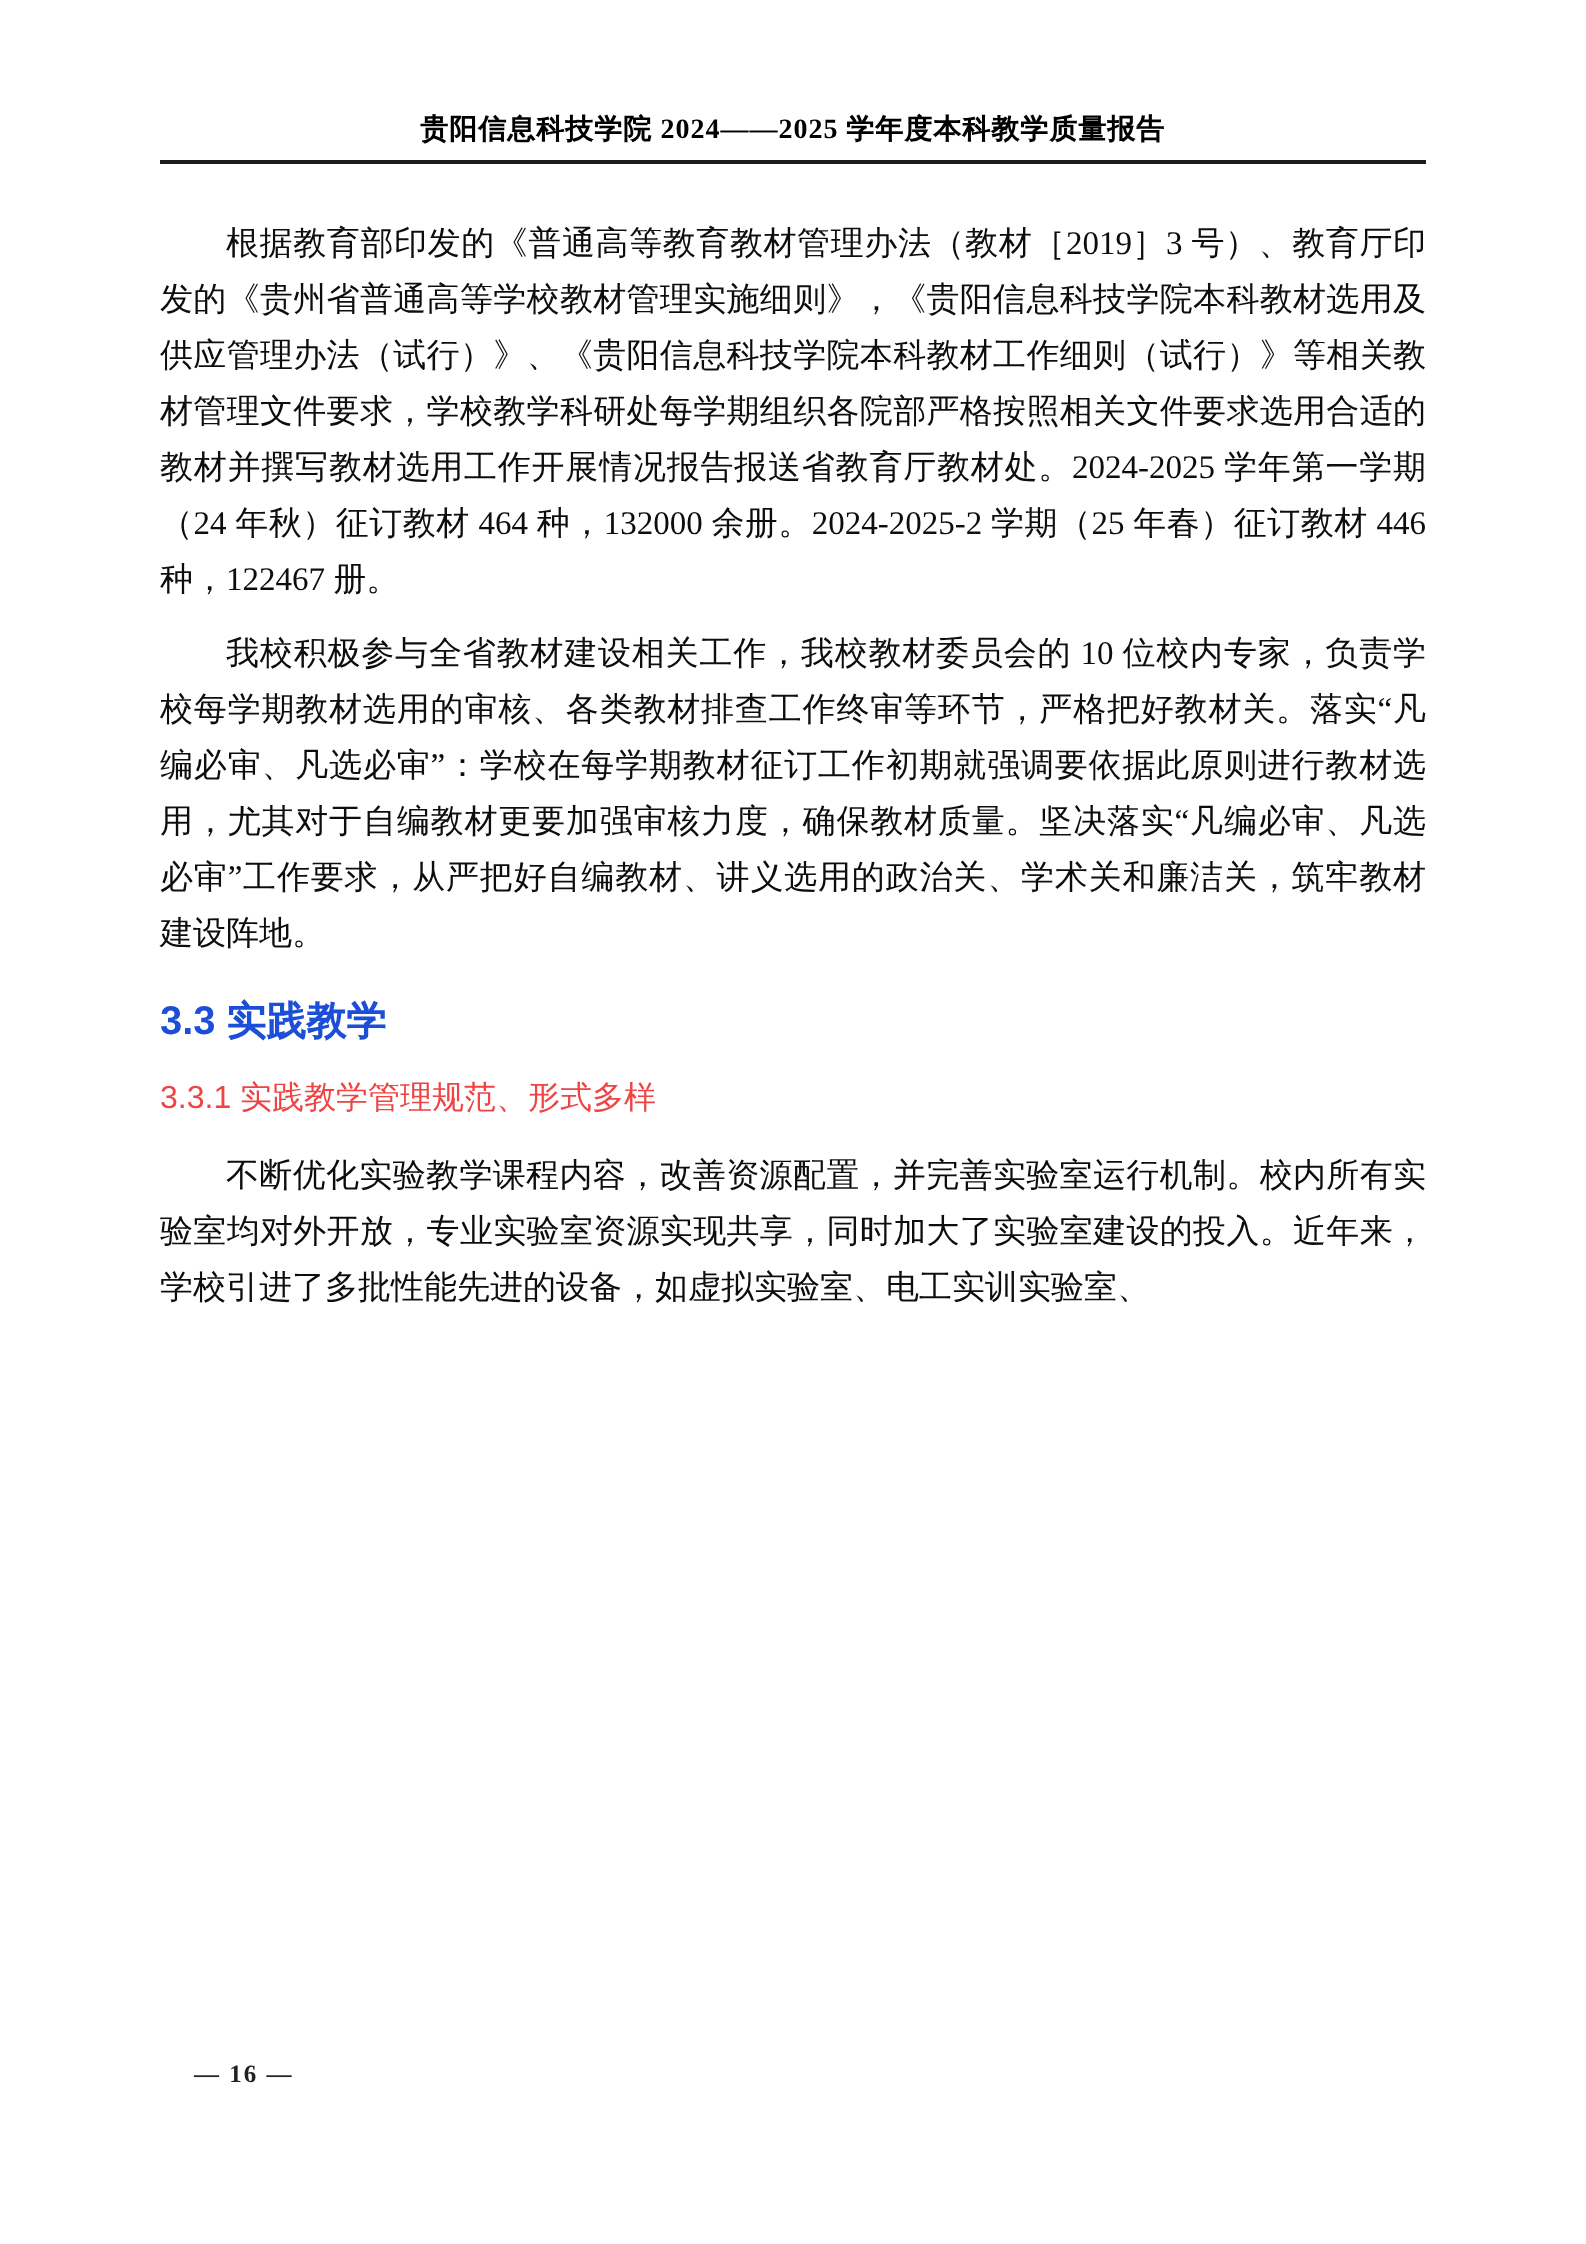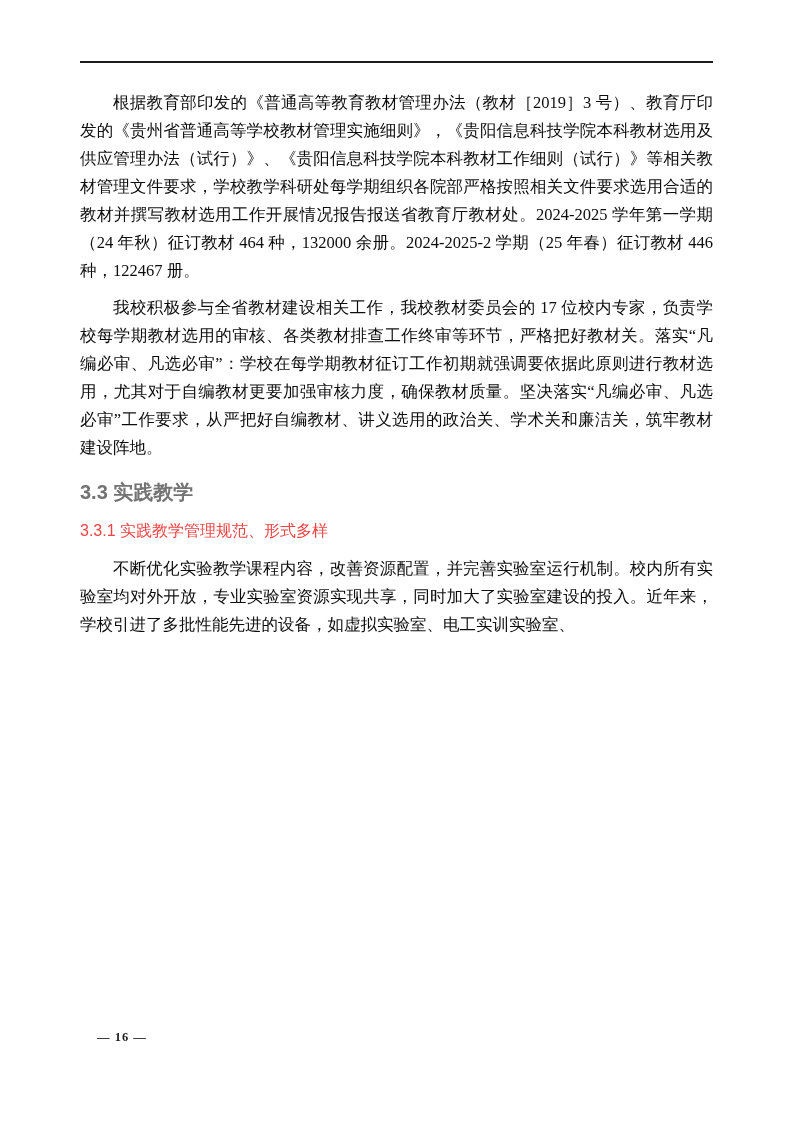--- a/index.html
+++ b/index.html
@@ -40,21 +40,21 @@
     font-size: 16.5px;
     line-height: 28px;
     text-align: justify;
     text-indent: 2em;
     color: #0d0d0d;
   }
   h2.sec {
     font-family: "Liberation Sans", "DejaVu Sans", sans-serif;
     font-size: 20px;
     font-weight: bold;
-    color: #737373;
+    color: #1d4ed8;
     margin: 17px 0 15px 0;
     line-height: 26px;
   }
   h3.subsec {
     font-family: "Liberation Sans", "DejaVu Sans", sans-serif;
     font-size: 16px;
     font-weight: normal;
     color: #ef4444;
     margin: 0 0 14px 0;
     line-height: 21px;
@@ -68,28 +68,29 @@
     color: #222222;
     font-family: "Liberation Serif", "DejaVu Serif", serif;
     letter-spacing: 1px;
   }
 </style>
 </head>
 <body>
 
 <div class="page">
 
+  <div class="running-header">贵阳信息科技学院 2024——2025 学年度本科教学质量报告</div>
   <hr class="header-rule">
 
   <div class="body-text">
 
 
     <p class="para">根据教育部印发的《普通高等教育教材管理办法（教材［2019］3 号）、教育厅印发的《贵州省普通高等学校教材管理实施细则》，《贵阳信息科技学院本科教材选用及供应管理办法（试行）》、《贵阳信息科技学院本科教材工作细则（试行）》等相关教材管理文件要求，学校教学科研处每学期组织各院部严格按照相关文件要求选用合适的教材并撰写教材选用工作开展情况报告报送省教育厅教材处。2024-2025 学年第一学期（24 年秋）征订教材 464 种，132000 余册。2024-2025-2 学期（25 年春）征订教材 446 种，122467 册。</p>
 
-    <p class="para">我校积极参与全省教材建设相关工作，我校教材委员会的 17 位校内专家，负责学校每学期教材选用的审核、各类教材排查工作终审等环节，严格把好教材关。落实“凡编必审、凡选必审”：学校在每学期教材征订工作初期就强调要依据此原则进行教材选用，尤其对于自编教材更要加强审核力度，确保教材质量。坚决落实“凡编必审、凡选必审”工作要求，从严把好自编教材、讲义选用的政治关、学术关和廉洁关，筑牢教材建设阵地。</p>
+    <p class="para">我校积极参与全省教材建设相关工作，我校教材委员会的 10 位校内专家，负责学校每学期教材选用的审核、各类教材排查工作终审等环节，严格把好教材关。落实“凡编必审、凡选必审”：学校在每学期教材征订工作初期就强调要依据此原则进行教材选用，尤其对于自编教材更要加强审核力度，确保教材质量。坚决落实“凡编必审、凡选必审”工作要求，从严把好自编教材、讲义选用的政治关、学术关和廉洁关，筑牢教材建设阵地。</p>
 
     <h2 class="sec">3.3 实践教学</h2>
 
     <h3 class="subsec">3.3.1 实践教学管理规范、形式多样</h3>
 
 
 
     <p class="para">不断优化实验教学课程内容，改善资源配置，并完善实验室运行机制。校内所有实验室均对外开放，专业实验室资源实现共享，同时加大了实验室建设的投入。近年来，学校引进了多批性能先进的设备，如虚拟实验室、电工实训实验室、</p>
 
   </div>

